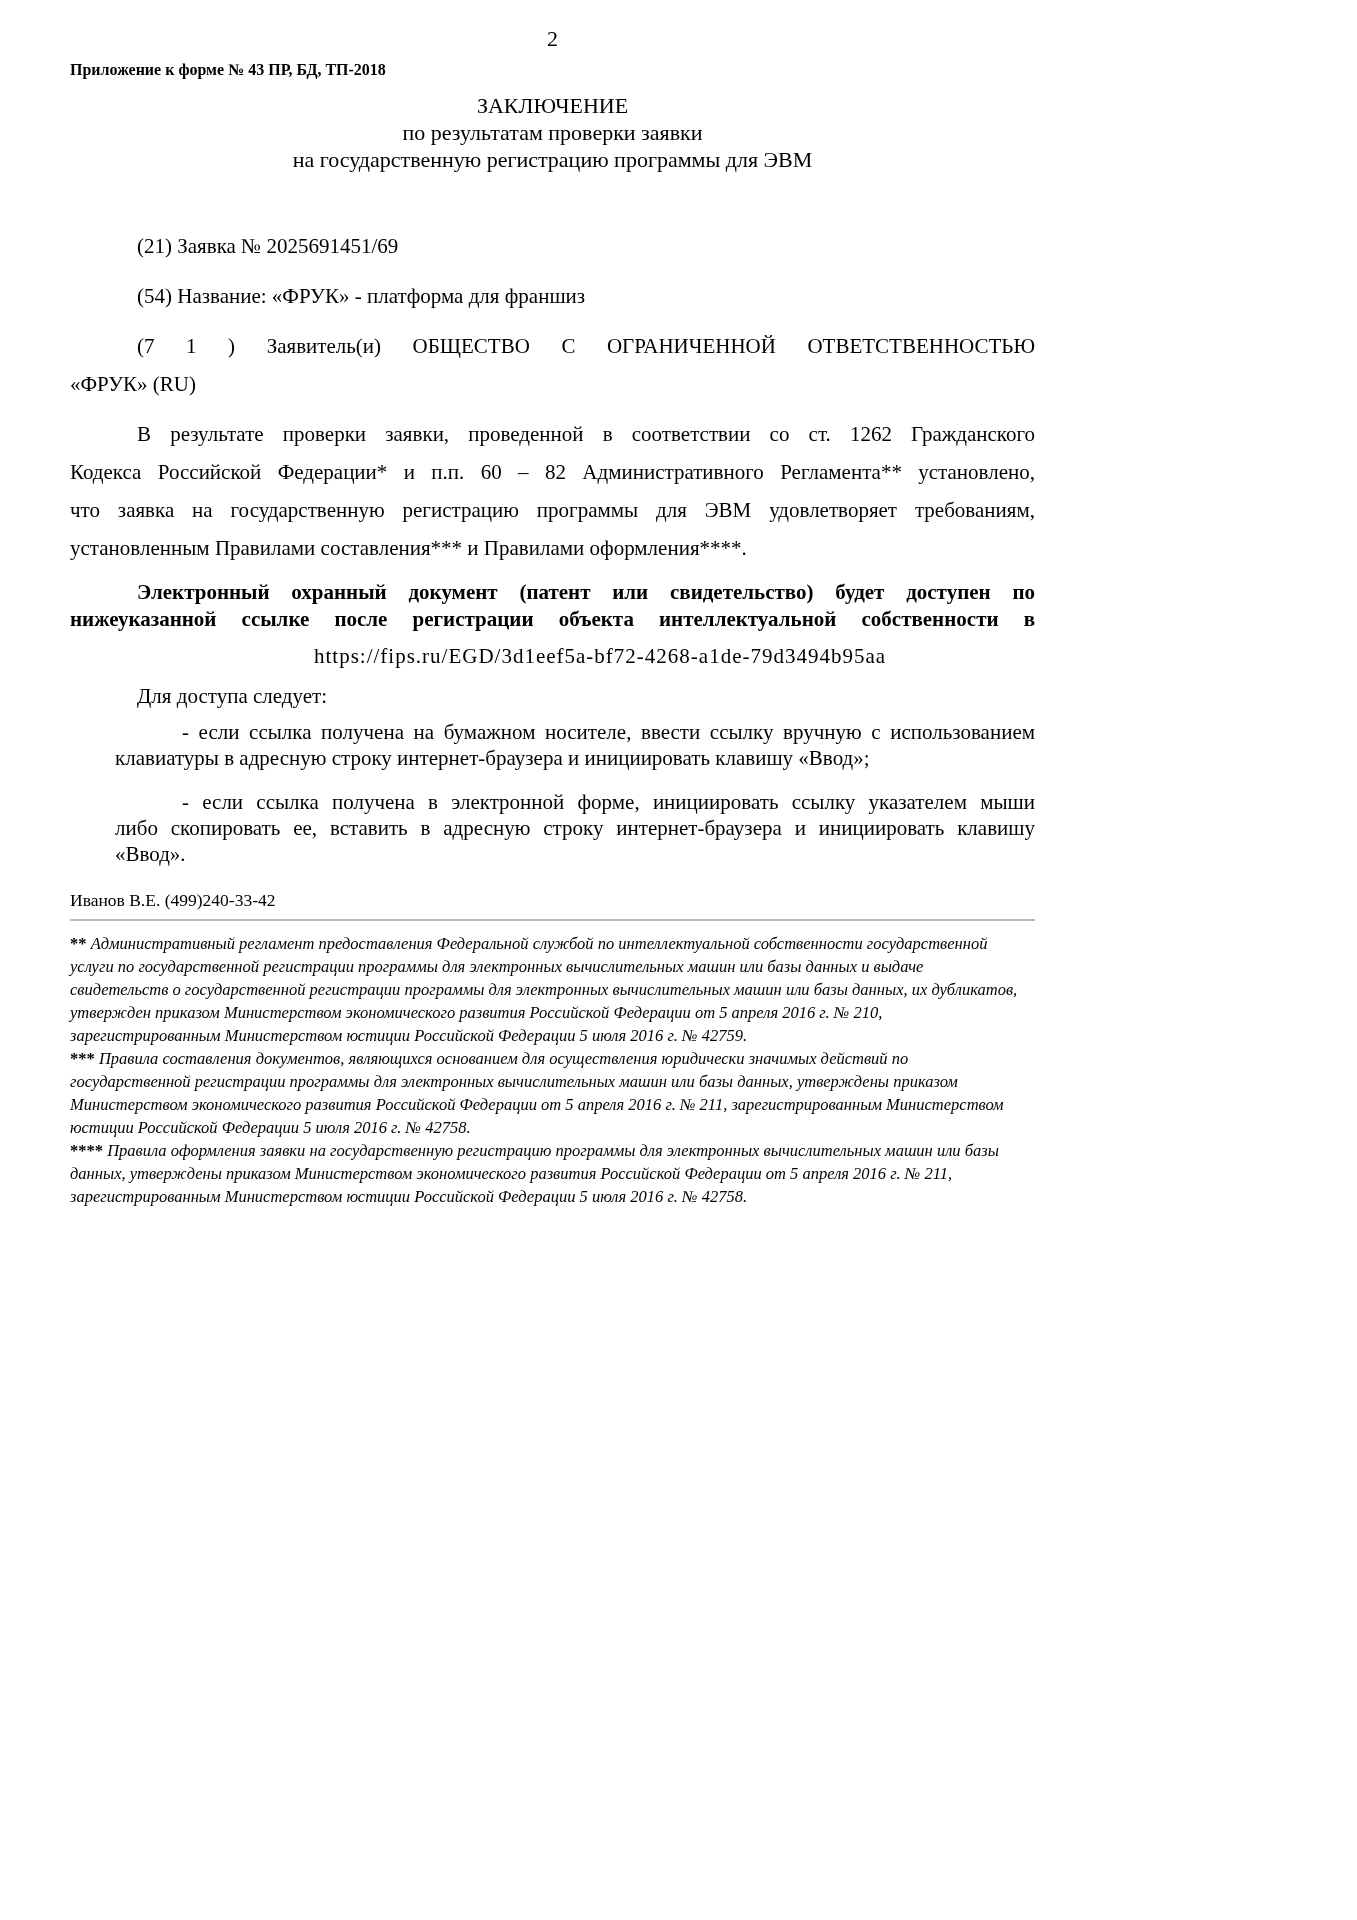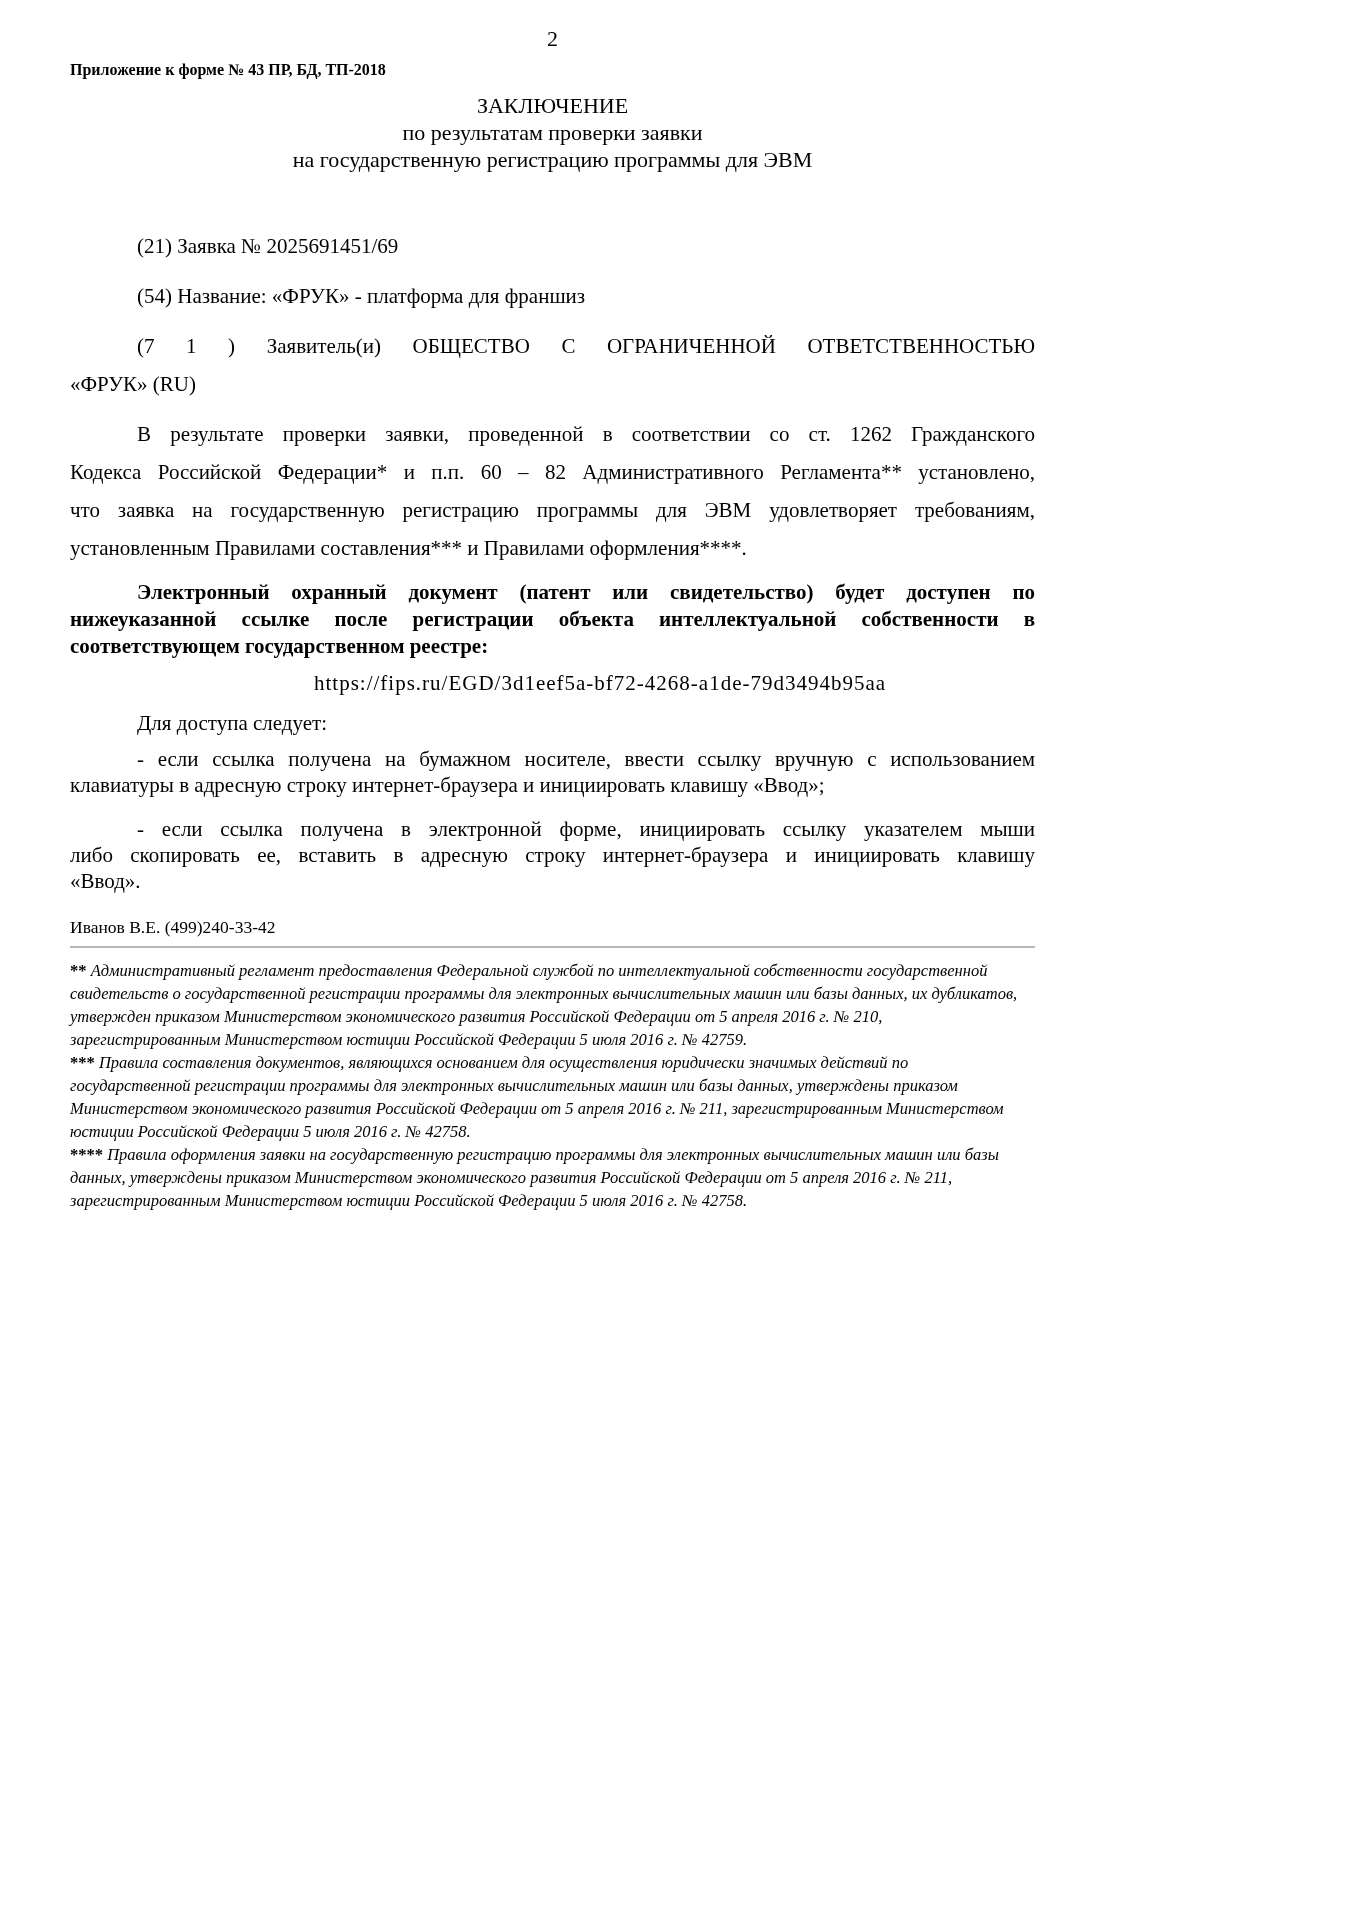--- a/index.html
+++ b/index.html
@@ -16,21 +16,21 @@
   .formref { text-align:left; font-weight:bold; font-size:16px; line-height:20px; margin-bottom:8px; }
   .title { text-align:center; font-weight:normal; font-size:22px; line-height:27px; margin-top:12px; }
   .fields { margin-top:54px; }
   .fline { font-size:21px; line-height:38px; padding-left:67px; margin-bottom:12px; }
   .para-wide { font-size:21px; line-height:38px; margin-bottom:12px; }
   .jline { text-align:justify; text-align-last:justify; }
   .indent { padding-left:67px; }
   .bold-para { font-size:21px; font-weight:bold; line-height:27px; margin-top:10px; }
   .url-line { font-size:21px; line-height:26px; margin-top:10px; padding-left:244px; text-align:left; letter-spacing:1px; }
   .access-intro { font-size:21px; line-height:27px; margin-top:14px; padding-left:67px; }
-  .bullet { font-size:21px; line-height:26px; }
+  .bullet { font-size:21px; line-height:26px;margin-left:45px; }
   .bullet.first { margin-top:9px; }
   .bullet.second { margin-top:18px; }
   .contact { font-size:17.5px; line-height:22px; margin-top:22px; }
   .divider { height:2px; background:#b8b8b8; margin-top:8px; }
   .footnotes { font-size:16.5px; font-style:italic; line-height:23px; margin-top:11px; }
   .fnmark { font-style:normal; font-weight:bold; }
 </style>
 </head>
 <body>
 
@@ -58,21 +58,20 @@
   <div class="para-wide">
     <div class="jline indent">В результате проверки заявки, проведенной в соответствии со ст. 1262 Гражданского</div>
     <div class="jline">Кодекса Российской Федерации* и п.п. 60 – 82 Административного Регламента** установлено,</div>
     <div class="jline">что заявка на государственную регистрацию программы для ЭВМ удовлетворяет требованиям,</div>
     <div>установленным Правилами составления*** и Правилами оформления****.</div>
   </div>
 
   <div class="bold-para">
     <div class="jline indent">Электронный охранный документ (патент или свидетельство) будет доступен по</div>
     <div class="jline">нижеуказанной ссылке после регистрации объекта интеллектуальной собственности в</div>
-    <div>соответствующем государственном реестре:</div>
   </div>
 
   <div class="url-line">https://fips.ru/EGD/3d1eef5a-bf72-4268-a1de-79d3494b95aa</div>
 
   <div class="access-intro">Для доступа следует:</div>
 
   <div class="bullet first">
     <div class="jline indent">- если ссылка получена на бумажном носителе, ввести ссылку вручную с использованием</div>
     <div>клавиатуры в адресную строку интернет-браузера и инициировать клавишу «Ввод»;</div>
   </div>
@@ -86,20 +85,21 @@
   <div class="contact">Иванов В.Е. (499)240-33-42</div>
 
   <div class="divider"></div>
 
   <div class="footnotes">
     <div>
       <div>
         <span class="fnmark">**</span>
         <span>Административный регламент предоставления Федеральной службой по интеллектуальной собственности государственной</span>
       </div>
+      <div>услуги по государственной регистрации программы для электронных вычислительных машин или базы данных и выдаче</div>
       <div>свидетельств о государственной регистрации программы для электронных вычислительных машин или базы данных, их дубликатов,</div>
       <div>утвержден приказом Министерством экономического развития Российской Федерации от 5 апреля 2016 г. № 210,</div>
       <div>зарегистрированным Министерством юстиции Российской Федерации 5 июля 2016 г. № 42759.</div>
     </div>
     <div>
       <div>
         <span class="fnmark">***</span>
         <span>Правила составления документов, являющихся основанием для осуществления юридически значимых действий по</span>
       </div>
       <div>государственной регистрации программы для электронных вычислительных машин или базы данных, утверждены приказом</div>

